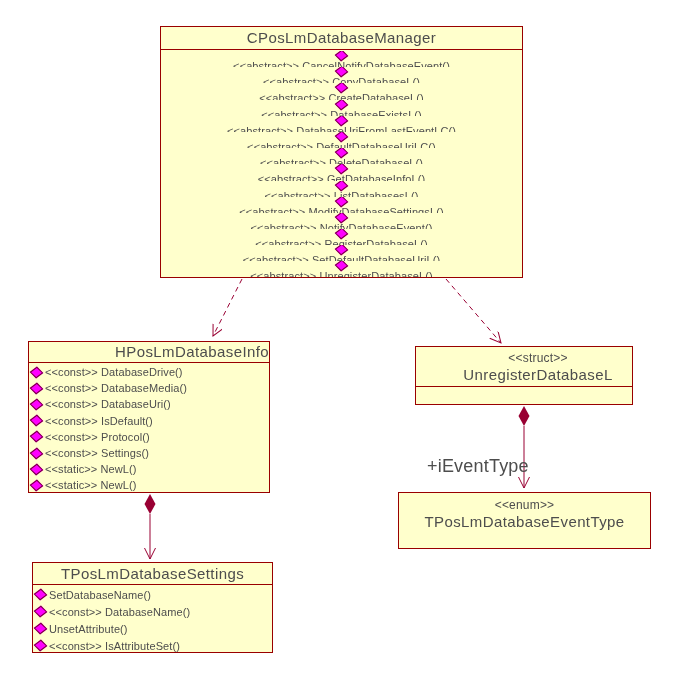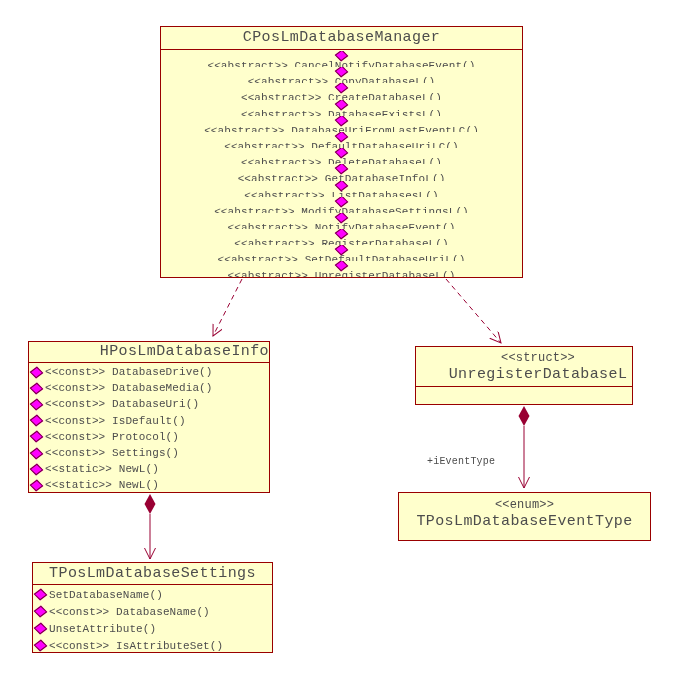--- a/index.html
+++ b/index.html
@@ -1,18 +1,18 @@
 <!DOCTYPE html>
 <html><head>
 <meta charset="utf-8">
 <style>
   html,body{margin:0;padding:0;background:#FFFFFF;}
   .canvas{
     position:relative;width:673px;height:678px;background:#FFFFFF;overflow:hidden;
-    font-family:Liberation Mono, monospace;
+    font-family:Liberation Sans, sans-serif;
   }
   .overlay{position:absolute;left:0;top:0;pointer-events:none;}
   .uml-box{
     position:absolute;background:#FFFFCC;border:1px solid #990000;
     box-sizing:border-box;color:#4D4D4D;overflow:hidden;
   }
   .box-title{
     text-align:center;border-bottom:1px solid #990000;
     font-size:15px;letter-spacing:0.4px;white-space:nowrap;overflow:hidden;
   }
@@ -31,28 +31,28 @@
   #box-manager .row{height:16.2px;flex-direction:column;}
 
   #box-info{left:28px;top:341px;width:242px;height:152px;}
   #box-info .box-title{height:20px;line-height:20px;text-align:right;}
   #box-info .row{height:16.2px;}
 
   #box-event{left:415px;top:346px;width:218px;height:59px;}
   #box-event .title-block{height:40px;border-bottom:1px solid #990000;padding-top:4px;box-sizing:border-box;text-align:center;padding-left:28px;}
   #box-event .empty-compartment{height:16px;}
 
-  #box-eventtype{left:398px;top:492px;width:253px;height:49px;padding-top:5px;text-align:center;}
+  #box-eventtype{left:398px;top:492px;width:253px;height:57px;padding-top:5px;text-align:center;}
 
   #box-settings{left:32px;top:562px;width:241px;height:91px;}
   #box-settings .box-title{height:21px;line-height:21px;}
   #box-settings .row{height:17px;}
 
   .role-label{
-    position:absolute;left:427px;top:456px;font-size:10px;color:#4D4D4D;
+    position:absolute;left:427px;top:456px;font-size:18px;color:#4D4D4D;
     letter-spacing:0.2px;white-space:nowrap;text-align:right;
   }
 </style>
 </head>
 <body>
 
 <div class="canvas">
 
   <svg class="overlay" width="673" height="678" aria-hidden="true">
     <defs>

